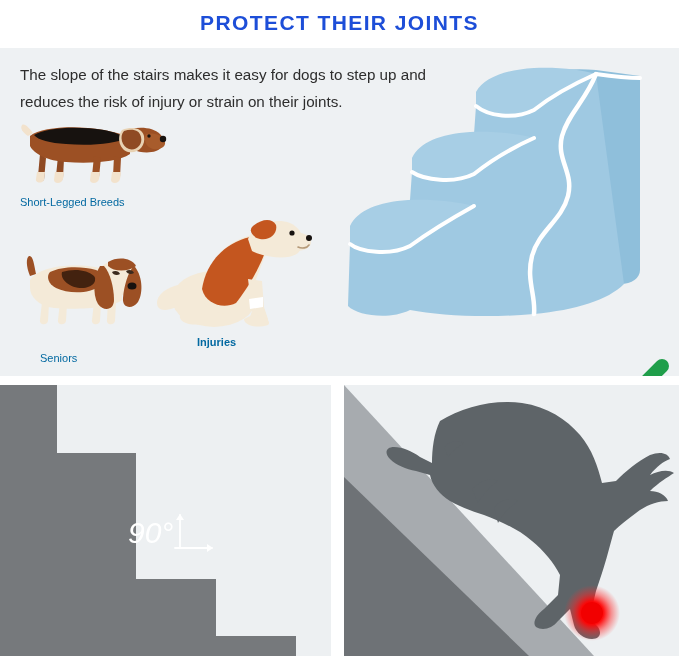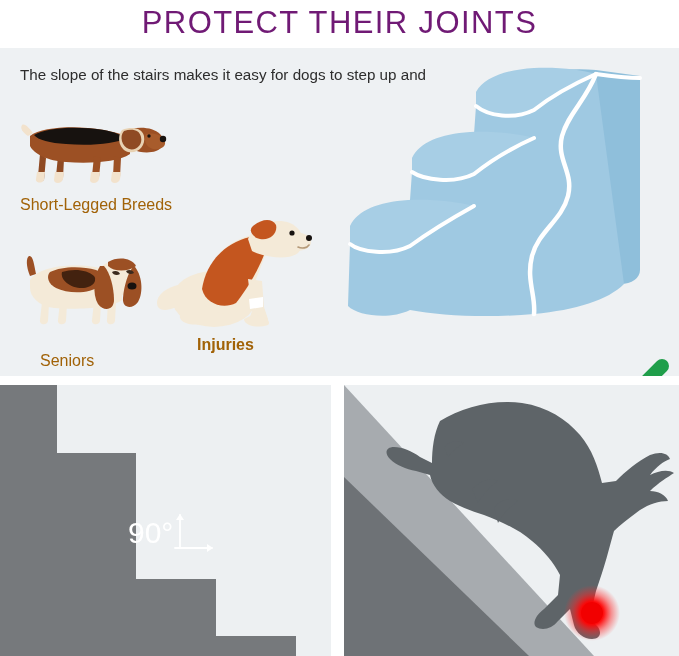--- a/index.html
+++ b/index.html
@@ -21,24 +21,24 @@
     position: absolute;
     left: 0; top: 0;
     width: 679px;
     height: 45px;
     display: flex;
     align-items: center;
     justify-content: center;
     background: #ffffff;
   }
   .title-text {
-    font-size: 31px;
-    font-weight: 400;
+    font-size: 21px;
+    font-weight: 700;
     letter-spacing: 1.4px;
-    color: #701a75;
+    color: #1d4ed8;
     white-space: nowrap;
     font-family: "Liberation Sans", sans-serif;
   }
 
   
   .top-panel {
     position: absolute;
     left: 0; top: 48px;
     width: 679px;
     height: 328px;
@@ -52,22 +52,22 @@
     font-size: 15.2px;
     line-height: 27px;
     color: #2d2d2d;
   }
   .body-line { display: block; white-space: nowrap; }
 
   
   .dog-fig { position: absolute; }
   .dog-label {
     position: absolute;
-    font-size: 16px;
-    color: #a16207;
+    font-size: 11px;
+    color: #0369a1;
     white-space: nowrap;
   }
   #fig-short  { left: 18px; top: 66px;  width: 150px; height: 72px; }
   #lbl-short  { left: 20px; top: 148px; }
   #fig-senior { left: 16px; top: 196px; width: 140px; height: 86px; }
   #lbl-senior { left: 40px; top: 304px; }
   #fig-injury { left: 152px; top: 163px; width: 165px; height: 120px; }
   #lbl-injury { left: 197px; top: 288px; font-weight: bold; }
 
   
@@ -82,36 +82,38 @@
     width: 84px; height: 62px;
   }
 
   
   .bottom-panel {
     position: absolute;
     top: 385px;
     height: 271px;
     overflow: hidden;
     background: #edf0f2;
+    font-style: italic;
   }
   #panel-stairs-angle { left: 0px;   width: 331px; }
   #panel-dog-jump     { left: 344px; width: 335px; }
   .panel-svg { position: absolute; left: 0; top: 0; display: block; }
 </style>
 </head>
 <body>
 
 <div class="title-bar">
   <div class="title-text">PROTECT THEIR JOINTS</div>
 </div>
 
 <div class="top-panel">
 
   <div class="body-copy">
     <span class="body-line">The slope of the stairs makes it easy for dogs to step up and</span>
+    <span class="body-line">reduces the risk of injury or strain on their joints.</span>
   </div>
 
   <svg class="dog-fig" id="fig-short" viewBox="0 0 150 72">
 
     <path d="M10 22 C4 18 2 14 4 11 C7 9 11 14 15 19 Z" fill="#f2e2cc"></path>
 
     <path d="M22 40 L20 62 C19 66 23 68 26 66 L28 44 Z" fill="#8f4a23"></path>
     <path d="M19 58 L18 65 C17 69 24 70 26 66 L27 58 Z" fill="#f2e2cc"></path>
     <path d="M40 42 L38 62 C37 67 44 68 45 64 L46 45 Z" fill="#8f4a23"></path>
     <path d="M37 58 L36 66 C36 70 44 70 45 65 L46 58 Z" fill="#f2e2cc"></path>

